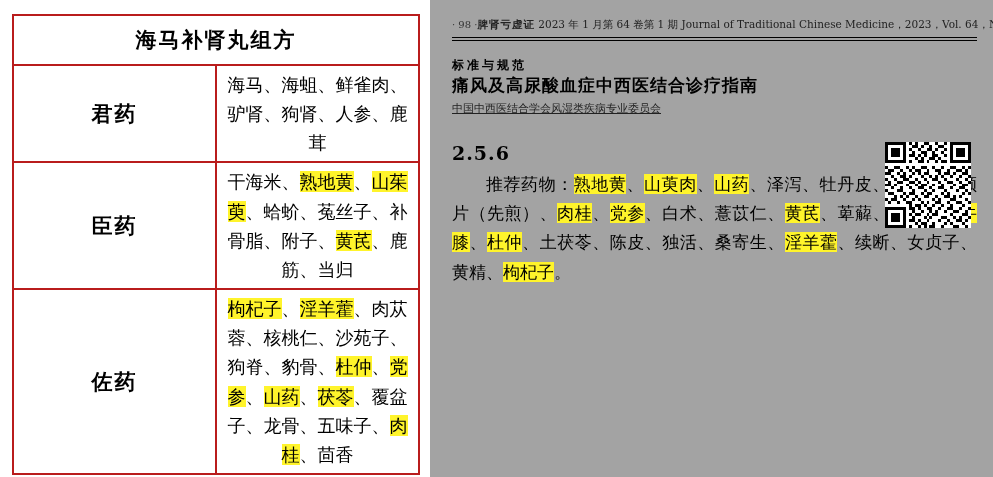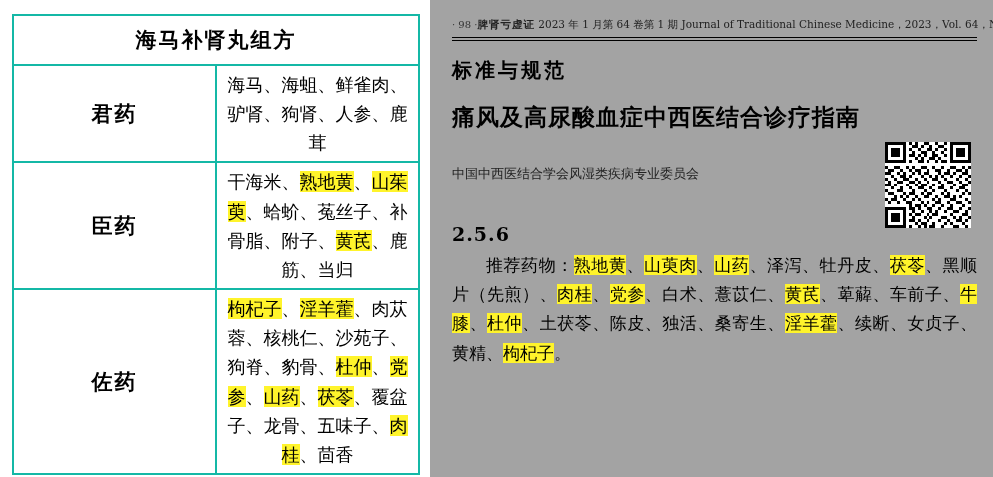--- a/index.html
+++ b/index.html
@@ -26,21 +26,21 @@
     width: 430px;
     padding: 14px 10px 10px 12px;
     box-sizing: border-box;
   }
   table.formula {
     width: 408px;
     border-collapse: collapse;
     table-layout: fixed;
   }
   table.formula td, table.formula th {
-    border: 2px solid #14b8a6;
+    border: 2px solid #b91c1c;
     vertical-align: middle;
     margin-left: 48px;
   }
   .tbl-title {
     text-align: center;
     font-size: 21px;
     font-weight: bold;
     padding: 10px 4px;
     letter-spacing: 2px;
     font-family: "DejaVu Serif", "Liberation Serif", serif;
@@ -108,49 +108,50 @@
     justify-content: space-between;
     align-items: flex-end;
     margin-top: 16px;
   }
   .doi {
     font-size: 10.5px;
     color: #222;
     font-family: "DejaVu Serif", "Liberation Serif", serif;
   }
   .section-tag {
-    font-size: 20px;
+    font-size: 12px;
     font-weight: bold;
     letter-spacing: 3px;
     font-family: "DejaVu Serif", "Liberation Serif", serif;
     padding-right: 4px;
     text-align: right;
   }
   .art-title {
-    margin-top: 18px;
-    font-size: 23px;
+    margin-top: 0;
+    font-size: 17px;
     font-weight: bold;
     letter-spacing: 1px;
     font-family: "DejaVu Serif", "Liberation Serif", serif;
   }
   .byline {
-    margin-top: 32px;
-    font-size: 13px;
+    margin-top: 4px;
+    font-size: 11px;
     color: #222;
     font-family: "DejaVu Serif", "Liberation Serif", serif;
+    text-decoration: underline;
   }
   .qr {
     position: absolute;
     right: 22px;
     top: 142px;
     width: 86px;
     height: 86px;
   }
   .subsec {
-    margin-top: 40px;
+    margin-top: 26px;
     display: flex;
     align-items: flex-end;
     gap: 14px;
     font-family: "DejaVu Serif", "Liberation Serif", serif;
   }
   .subsec-num {
     font-size: 19px;
     font-weight: bold;
     letter-spacing: 1px;
   }

